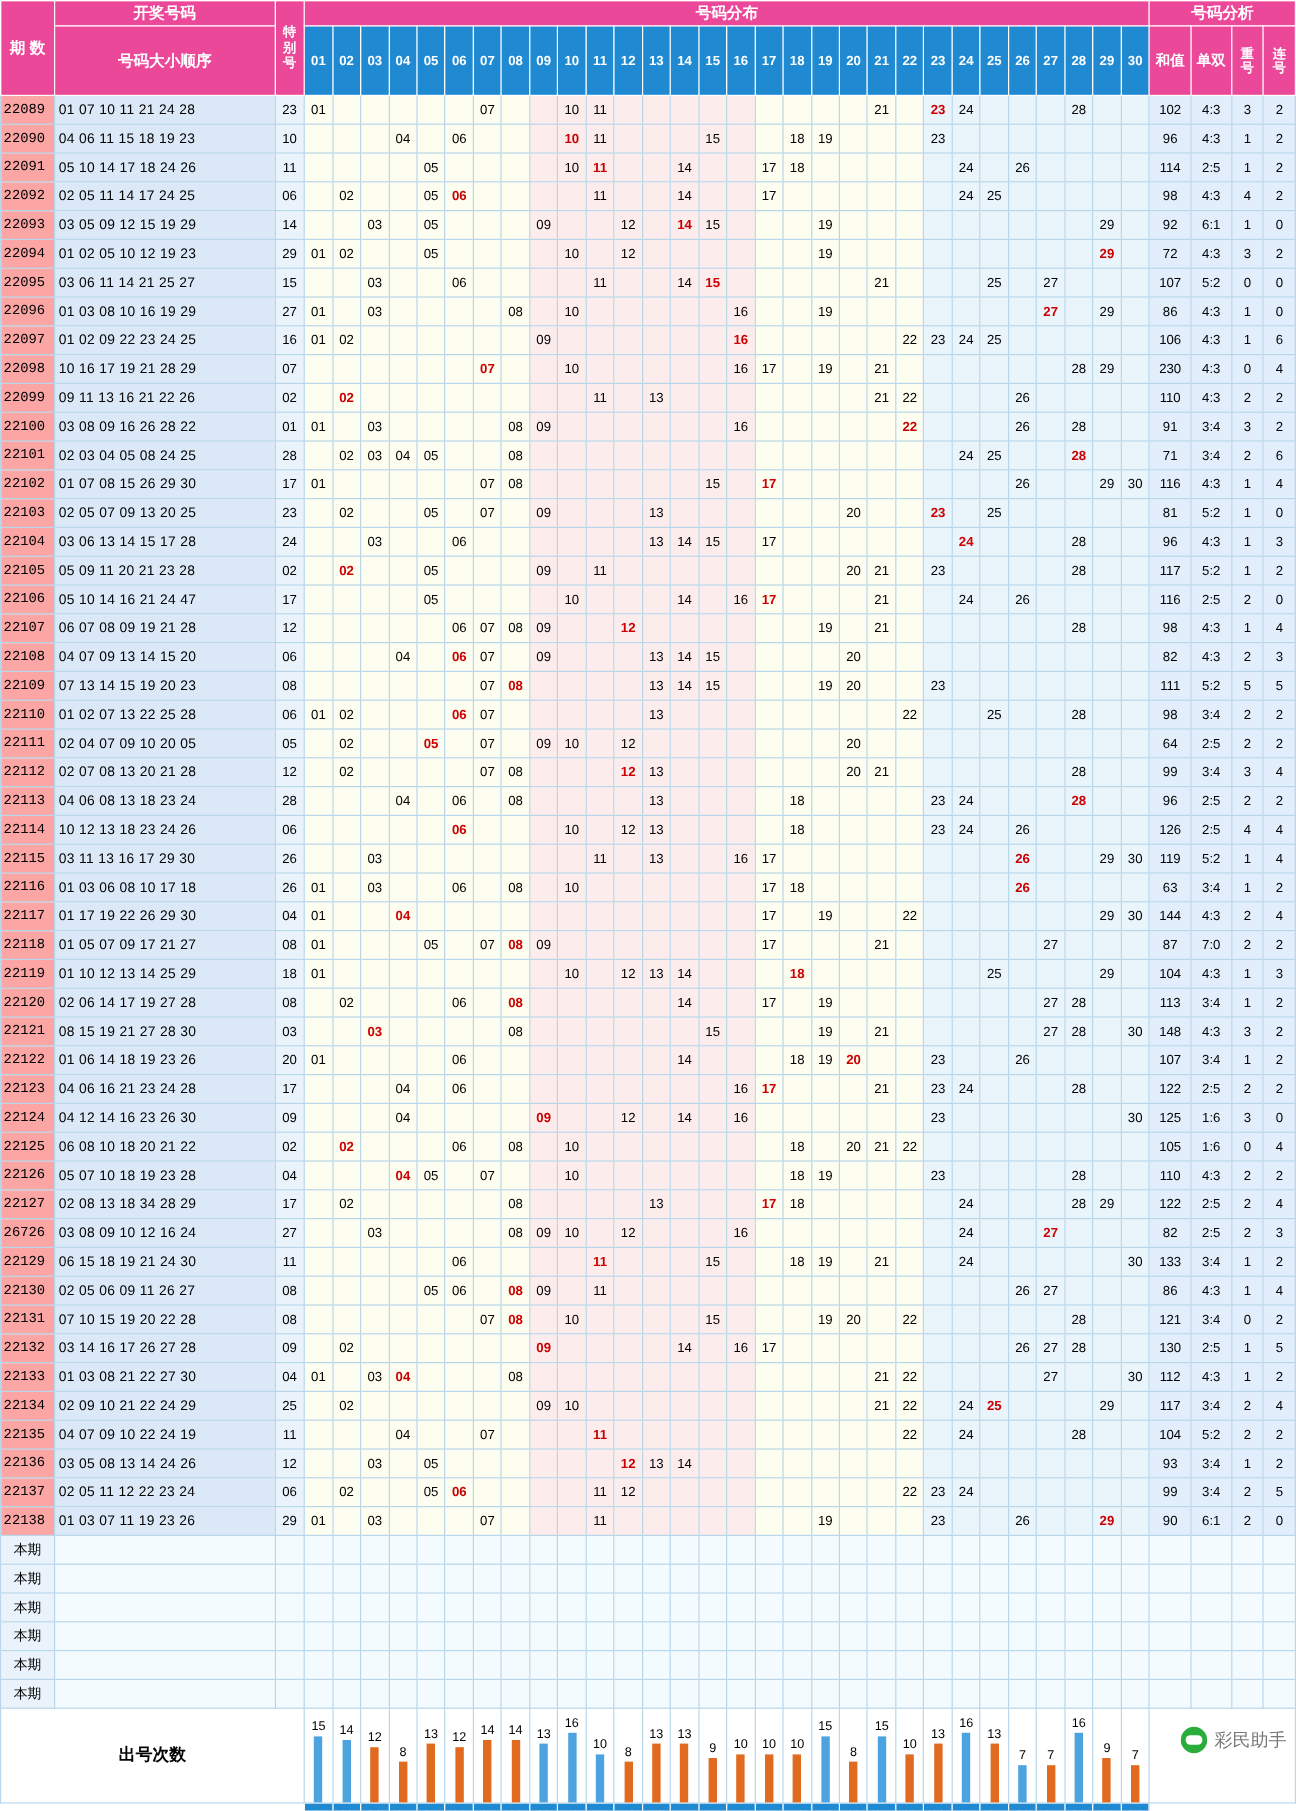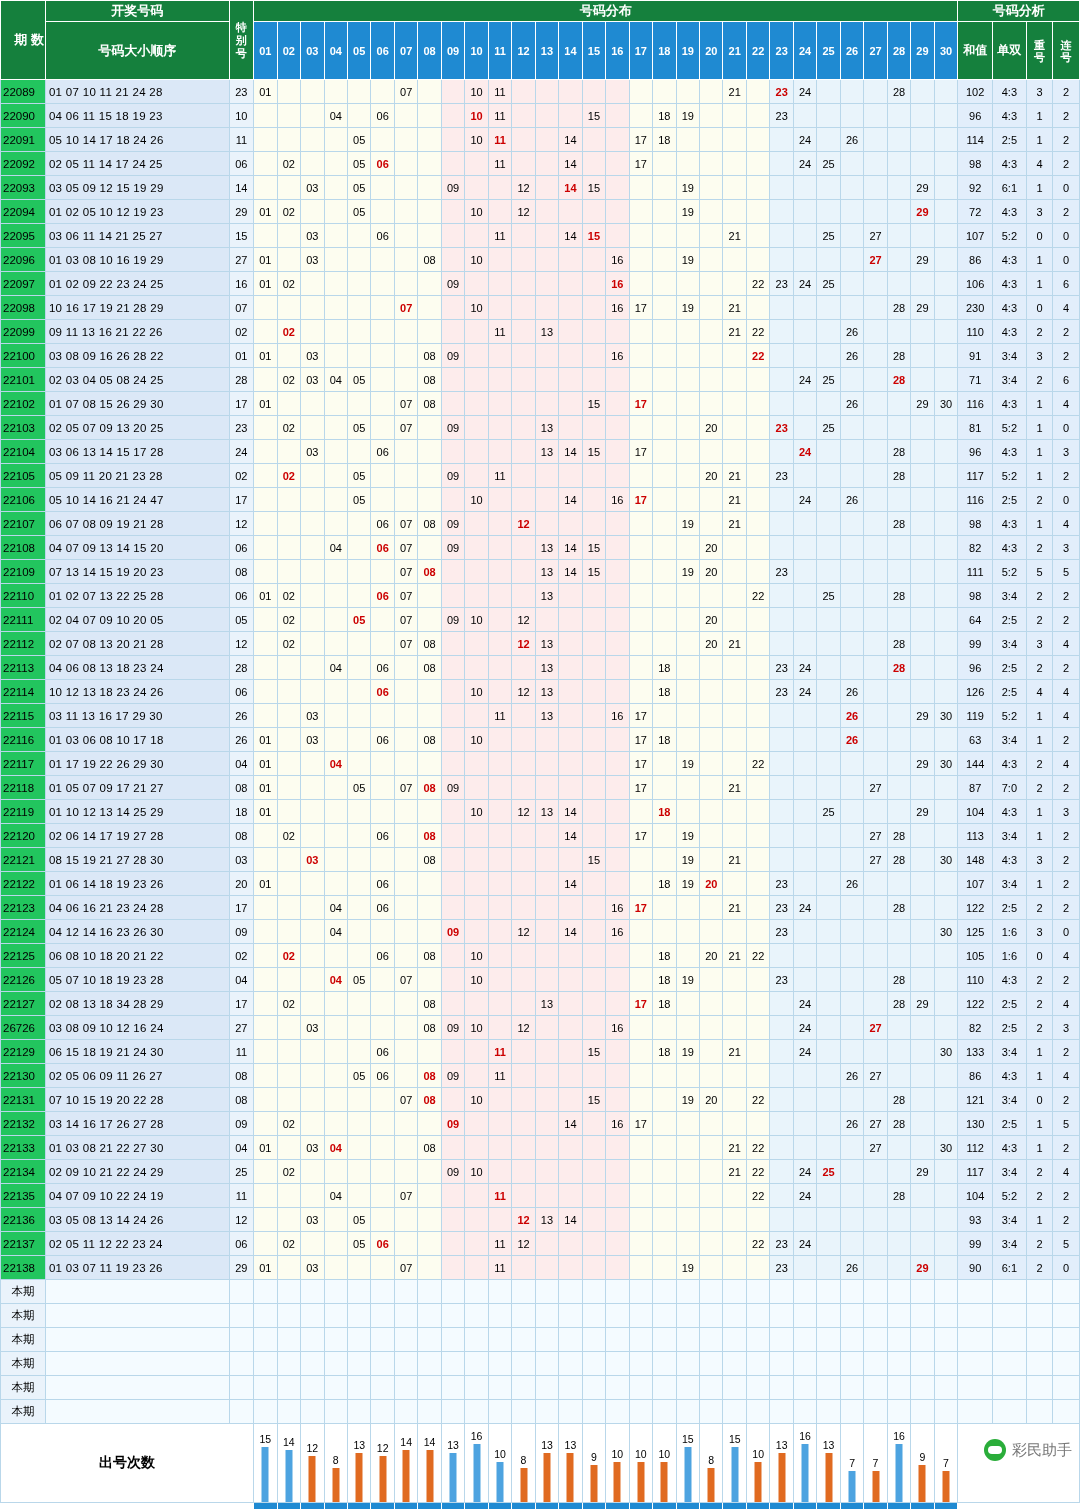--- a/index.html
+++ b/index.html
@@ -1,22 +1,22 @@
 <!DOCTYPE html>
 <html><head>
 <meta charset="utf-8">
 <style>
   html,body{margin:0;padding:0;background:#ffffff;}
   body{font-family:"Liberation Sans","DejaVu Sans",sans-serif;}
   #page{width:1080px;height:1509px;position:relative;overflow:hidden;background:#fff;}
   table.grid{border-collapse:collapse;table-layout:fixed;}
-  .hdr-blue{background:#15803d;color:#fff;font-weight:bold;text-align:center;border:1px solid #ffffff;font-size:13px;}
+  .hdr-blue{background:#ec4899;color:#fff;font-weight:bold;text-align:center;border:1px solid #ffffff;font-size:13px;}
   .hdr-num{background:#1f8ad2;color:#fff;text-align:center;border:1px solid #ffffff;font-size:11px;}
   td{font-size:11px;text-align:center;padding:0;height:23px;border:1px solid #b9d7ea;color:#000;}
-  td.issue{background:#22c55e;font-size:11.5px;text-align:left;padding-left:2px;color:#000;}
+  td.issue{background:#fca5a5;font-size:11.5px;text-align:left;padding-left:2px;color:#000;font-family:Liberation Mono, monospace;}
   td.order{background:#dbe8f7;font-size:11.5px;letter-spacing:0.3px;text-align:left;padding-left:3px;}
   td.special{background:#eaf3fb;}
   td.cell{background:#fdfdf0;}
   td.cell.pink{background:#fdecec;}
   td.cell.blue{background:#e9f4fb;}
   td.an{background:#e2eefb;}
   .red{color:#cc0000;font-weight:bold;}
   .benqi{background:#eaf3fb;text-align:center;font-size:11.5px;}
   .benqi-blank{background:#f4fbff;}
   .foot-label{font-size:14px;font-weight:bold;text-align:center;background:#ffffff;color:#000;}
@@ -68,21 +68,21 @@
         <col style="width:23px">
         <col style="width:23px">
         <col style="width:23px">
         <col style="width:34px">
         <col style="width:33px">
         <col style="width:26px">
         <col style="width:26px">
       </colgroup>
       <thead>
         <tr>
-          <th class="hdr-blue" rowspan="2" style="height:30px;text-align:right;">期 数</th>
+          <th class="hdr-blue" rowspan="2" style="height:30px;">期 数</th>
           <th class="hdr-blue">开奖号码</th>
           <th class="hdr-blue" rowspan="2" style="font-size:11px;line-height:13px;">特<br>别<br>号</th>
           <th class="hdr-blue" colspan="30">号码分布</th>
           <th class="hdr-blue" colspan="4">号码分析</th>
         </tr>
         <tr>
           <th class="hdr-blue" style="height:55px;">号码大小顺序</th>
           <th class="hdr-num">01</th>
           <th class="hdr-num">02</th>
           <th class="hdr-num">03</th>

